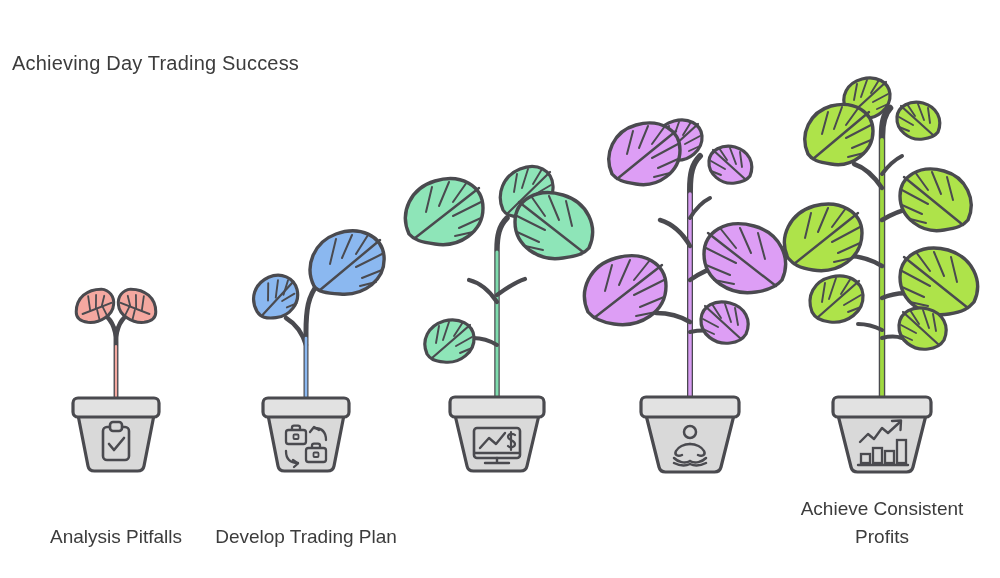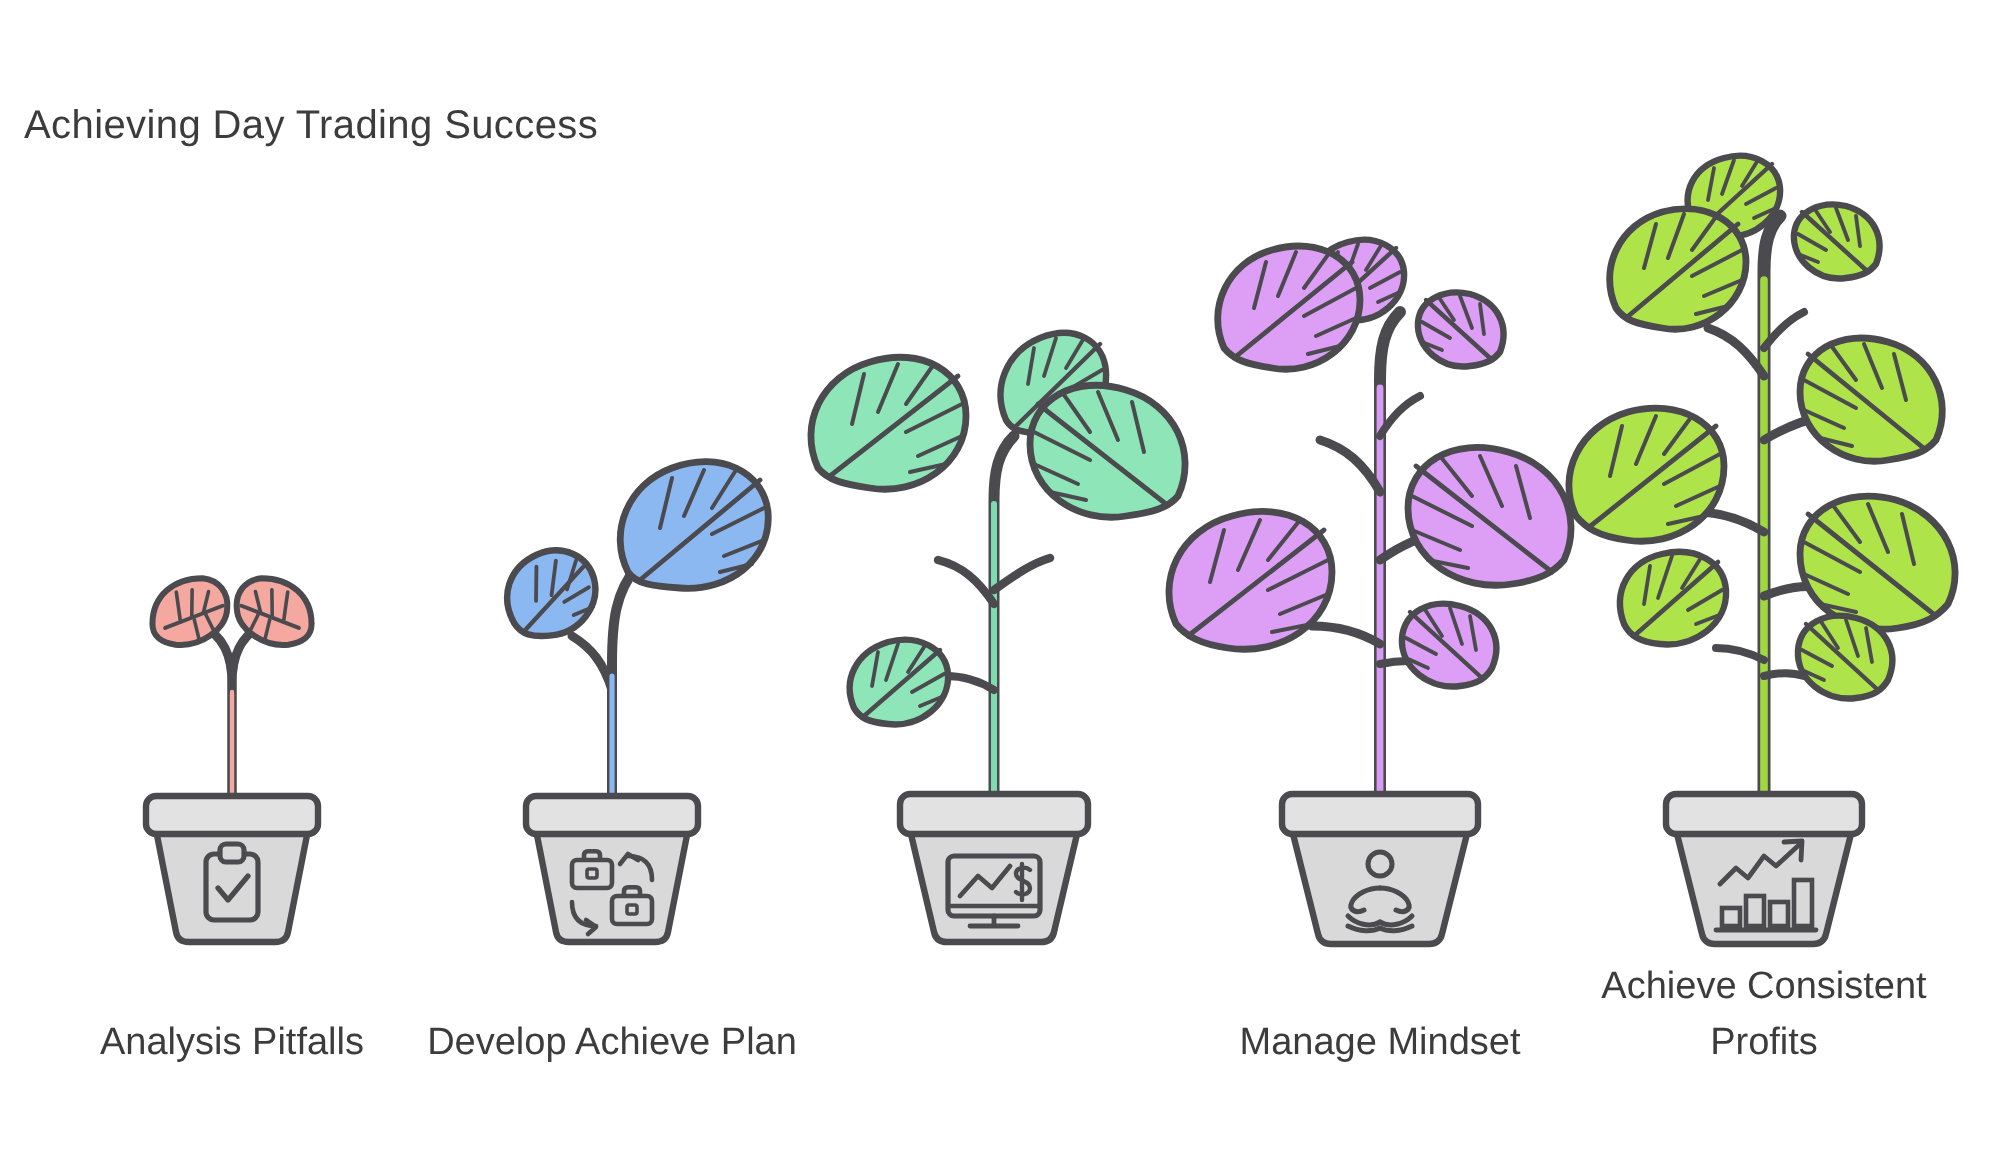--- a/index.html
+++ b/index.html
@@ -55,21 +55,21 @@
     bottom: 0;
     left: 0;
     width: 200px;
     height: 400px;
     overflow: visible;
   }
 
   .stage-label {
     position: absolute;
     left: 0;
-    bottom: 42px;
+    bottom: 27px;
     width: 200px;
     text-align: center;
     font-size: 19px;
     line-height: 28px;
     color: #3c3c3c;
     font-family: "Liberation Sans", sans-serif;
     font-weight: 400;
   }
 
   #stage-0 { left: 16px;  }
@@ -158,21 +158,21 @@
           <g>
             <rect x="100" y="378" width="20" height="14" rx="2.5" fill="none" stroke="#4a4a4f" stroke-width="2.3"></rect>
             <path d="M106,378 L106,375.5 C106,374.4 106.8,373.6 108,373.6 L112,373.6 C113.2,373.6 114,374.4 114,375.5 L114,378" fill="none" stroke="#4a4a4f" stroke-width="2.3"></path>
             <rect x="107.5" y="382.5" width="5" height="4.5" rx="1" fill="none" stroke="#4a4a4f" stroke-width="1.8"></rect>
           </g>
           <path d="M80,381 C80,389 84,393 92,393" fill="none" stroke="#4a4a4f" stroke-width="2.3" stroke-linecap="round"></path>
           <path d="M87,390 L92,393.5 L88,397" fill="none" stroke="#4a4a4f" stroke-width="2.3" stroke-linecap="round" stroke-linejoin="round"></path>
         </g>
       </svg>
     </div>
-    <div class="stage-label">Develop Achieve Plan</div>
+    <div class="stage-label">Develop Trading Plan</div>
   </div>
 
   <div class="stage" id="stage-2">
     <div class="stage-art">
       <svg viewBox="0 0 200 400">
         <g>
           <path d="M100,330 L100,180 C100,166 102,156 110,148" fill="none" stroke="#4a4a4f" stroke-width="5.5" stroke-linecap="round"></path>
           <path d="M100,330 L100,182" fill="none" stroke="#7fdcae" stroke-width="3" stroke-linecap="round"></path>
           <path d="M100,232 C92,220 84,213 72,210" fill="none" stroke="#4a4a4f" stroke-width="4.2" stroke-linecap="round"></path>
           <path d="M100,225 C110,218 118,212 128,209" fill="none" stroke="#4a4a4f" stroke-width="4.2" stroke-linecap="round"></path>
@@ -273,21 +273,20 @@
 
         <g>
           <circle cx="100" cy="362" r="6" fill="none" stroke="#4a4a4f" stroke-width="2.5"></circle>
           <path d="M100,374 C94,374 88,377 86,381 C84,385 88,387 92,385" fill="none" stroke="#4a4a4f" stroke-width="2.5" stroke-linecap="round"></path>
           <path d="M100,374 C106,374 112,377 114,381 C116,385 112,387 108,385" fill="none" stroke="#4a4a4f" stroke-width="2.5" stroke-linecap="round"></path>
           <path d="M84,388 C88,392 95,394 100,391 C105,394 112,392 116,388" fill="none" stroke="#4a4a4f" stroke-width="2.5" stroke-linecap="round"></path>
           <path d="M84,393 C90,396 96,396 100,394 C104,396 110,396 116,393" fill="none" stroke="#4a4a4f" stroke-width="2.5" stroke-linecap="round"></path>
         </g>
       </svg>
     </div>
-    <div class="stage-label">Manage Mindset</div>
   </div>
 
   <div class="stage" id="stage-4">
     <div class="stage-art">
       <svg viewBox="0 0 200 400">
         <g>
           <path d="M100,330 L100,66 C100,52 102,44 108,38" fill="none" stroke="#4a4a4f" stroke-width="6.5" stroke-linecap="round"></path>
           <path d="M100,330 L100,70" fill="none" stroke="#9fd93f" stroke-width="3.8" stroke-linecap="round"></path>
           <path d="M100,118 C92,106 84,98 72,94" fill="none" stroke="#4a4a4f" stroke-width="4.5" stroke-linecap="round"></path>
           <path d="M100,104 C106,96 112,90 120,86" fill="none" stroke="#4a4a4f" stroke-width="4" stroke-linecap="round"></path>

